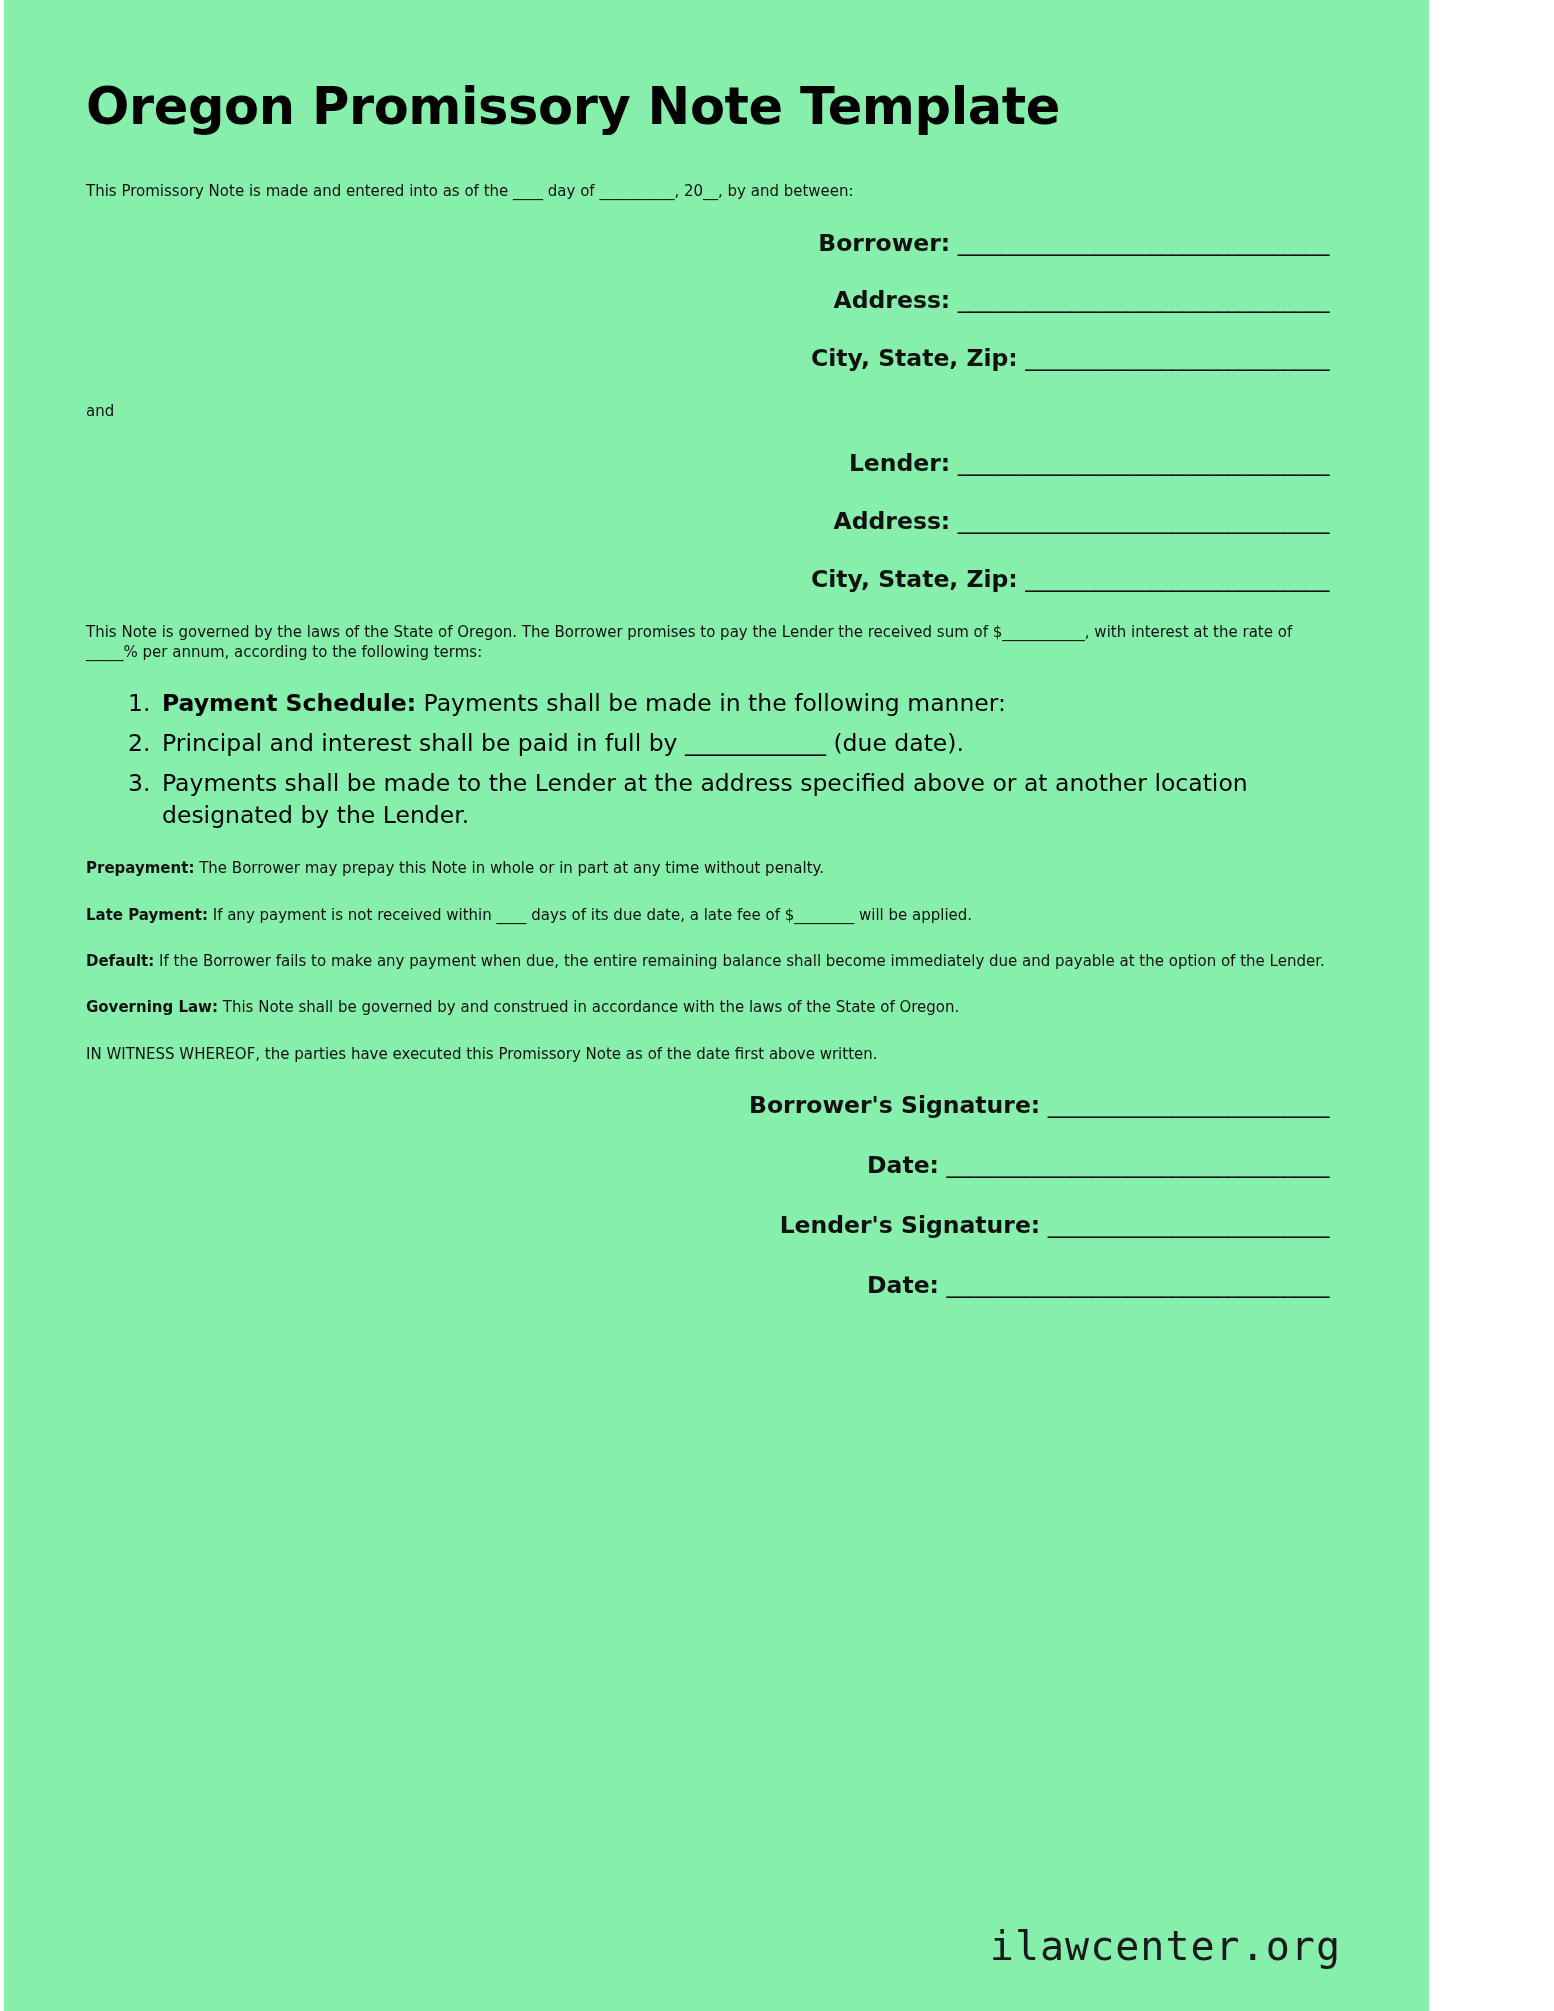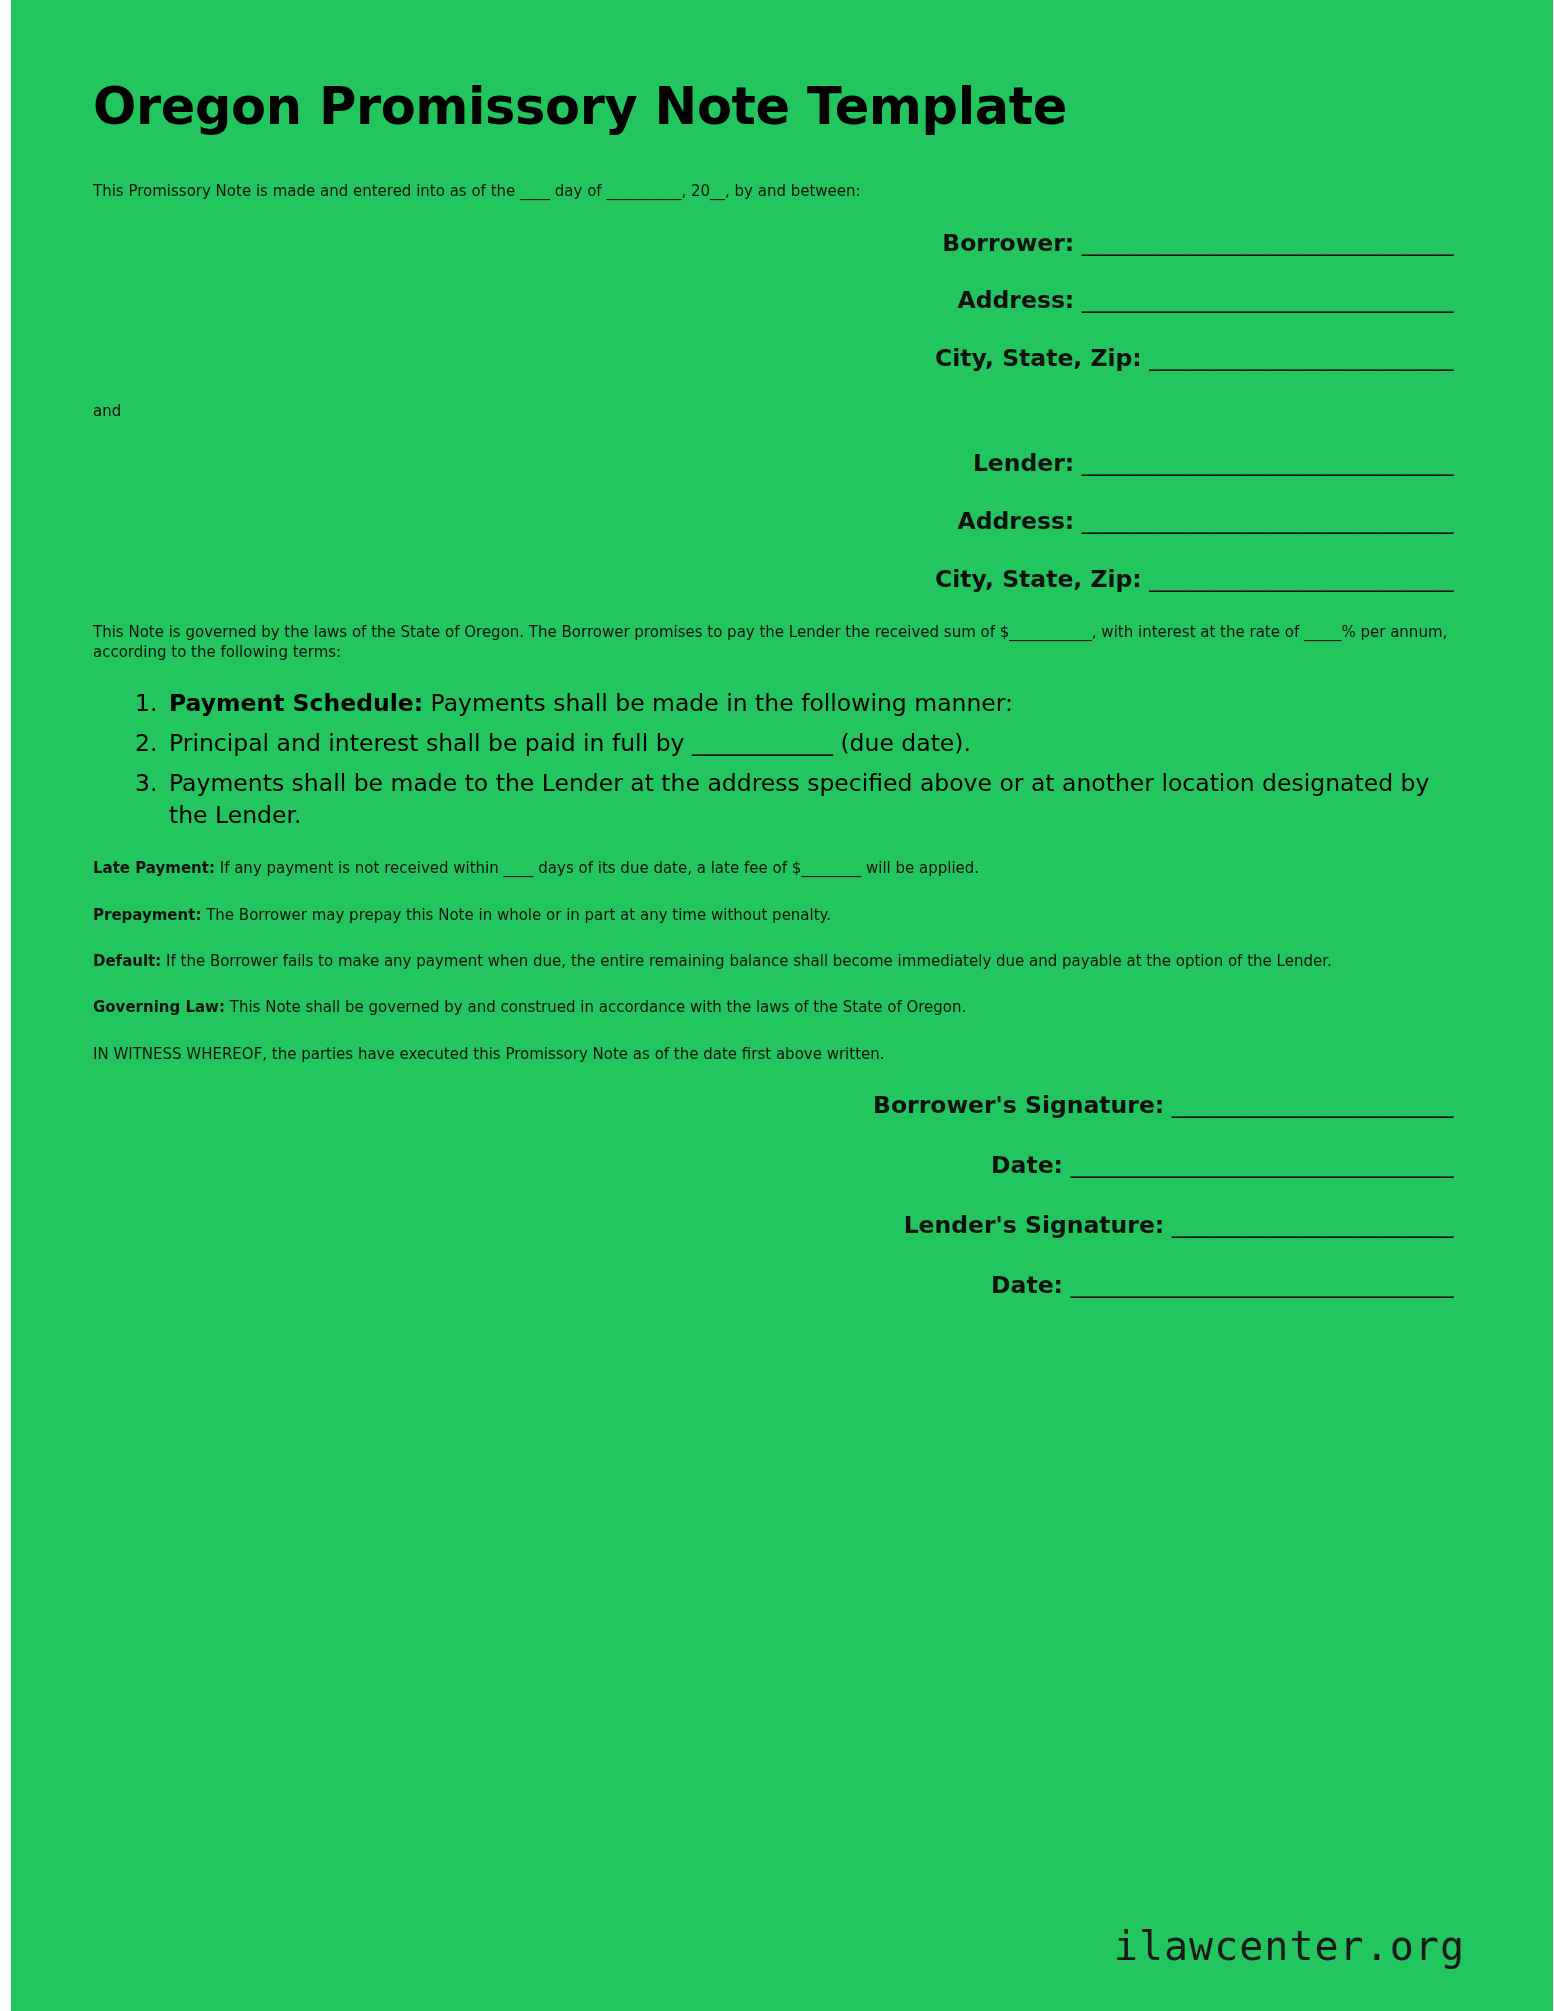--- a/index.html
+++ b/index.html
@@ -10,24 +10,24 @@
   body {
     width: 1554px;
     height: 2011px;
     position: relative;
     font-family: "DejaVu Sans", sans-serif;
     color: #000000;
     overflow: hidden;
   }
   .page {
     position: absolute;
-    left: 11px; top: 0;
-    width: 1542px;
+    left: 4px; top: 0;
+    width: 1425px;
     height: 2011px;
-    background: #22c55e;
+    background: #86efac;
     box-sizing: border-box;
     padding: 78px 100px 0 82px;
   }
   .doc-title {
     font-size: 51px;
     font-weight: bold;
     letter-spacing: -0.4px;
     line-height: 1.12;
     margin: 0 0 46px 0;
     color: #000;
@@ -126,25 +126,25 @@
     </li>
     <li>
       <span>Principal and interest shall be paid in full by ____________ (due date).</span>
     </li>
     <li>
       <span>Payments shall be made to the Lender at the address specified above or at another location designated by the Lender.</span>
     </li>
   </ol>
 
   <p class="para">
-    <span class="b">Late Payment:</span><span> If any payment is not received within ____ days of its due date, a late fee of $________ will be applied.</span>
+    <span class="b">Prepayment:</span><span> The Borrower may prepay this Note in whole or in part at any time without penalty.</span>
   </p>
 
   <p class="para">
-    <span class="b">Prepayment:</span><span> The Borrower may prepay this Note in whole or in part at any time without penalty.</span>
+    <span class="b">Late Payment:</span><span> If any payment is not received within ____ days of its due date, a late fee of $________ will be applied.</span>
   </p>
 
   <p class="para">
     <span class="b">Default:</span><span> If the Borrower fails to make any payment when due, the entire remaining balance shall become immediately due and payable at the option of the Lender.</span>
   </p>
 
   <p class="para">
     <span class="b">Governing Law:</span><span> This Note shall be governed by and construed in accordance with the laws of the State of Oregon.</span>
   </p>
 

